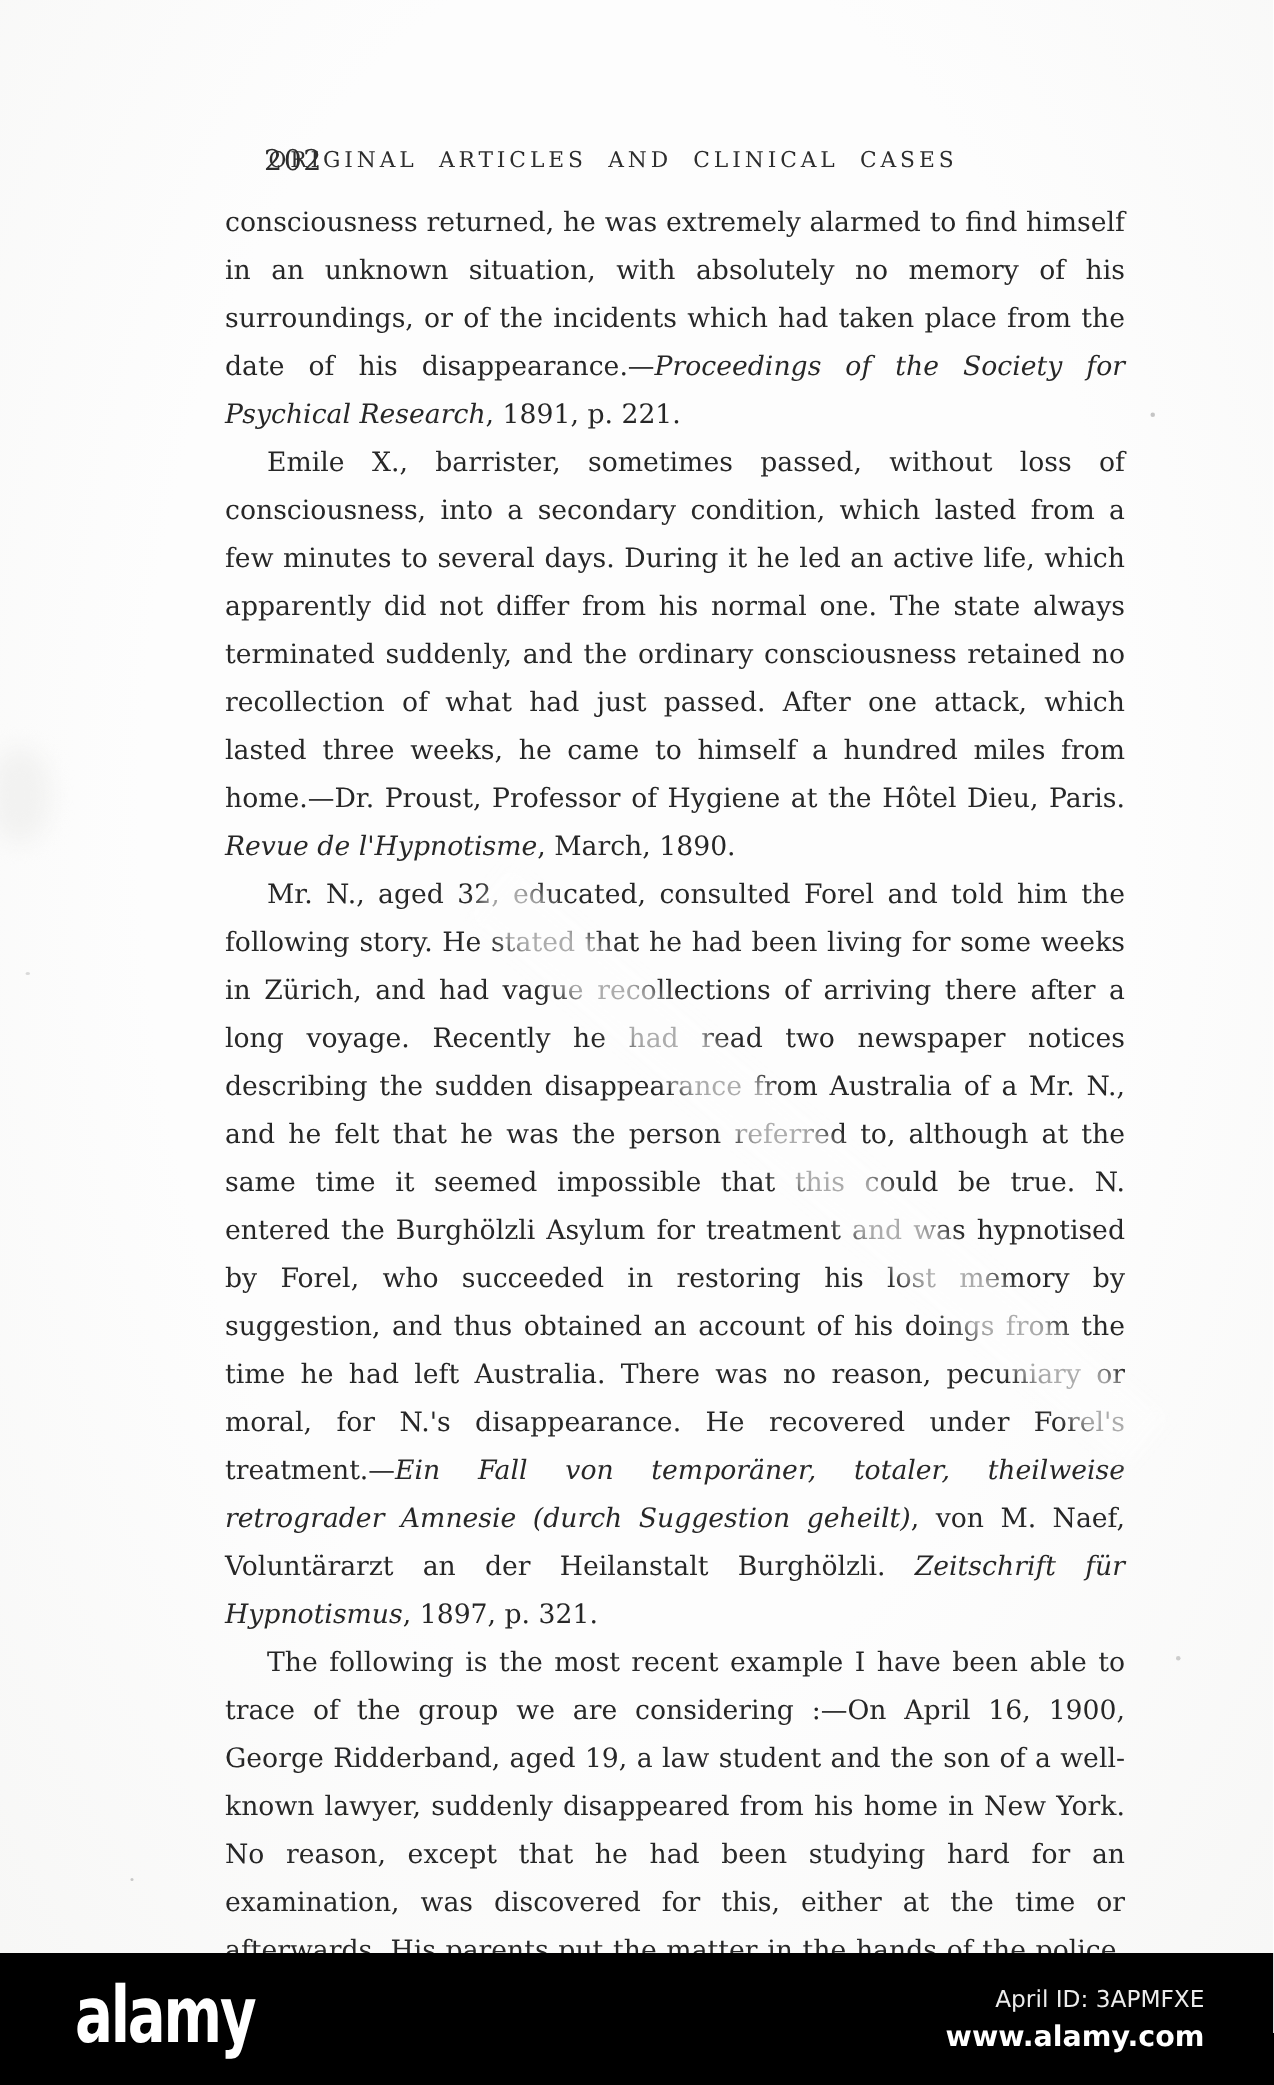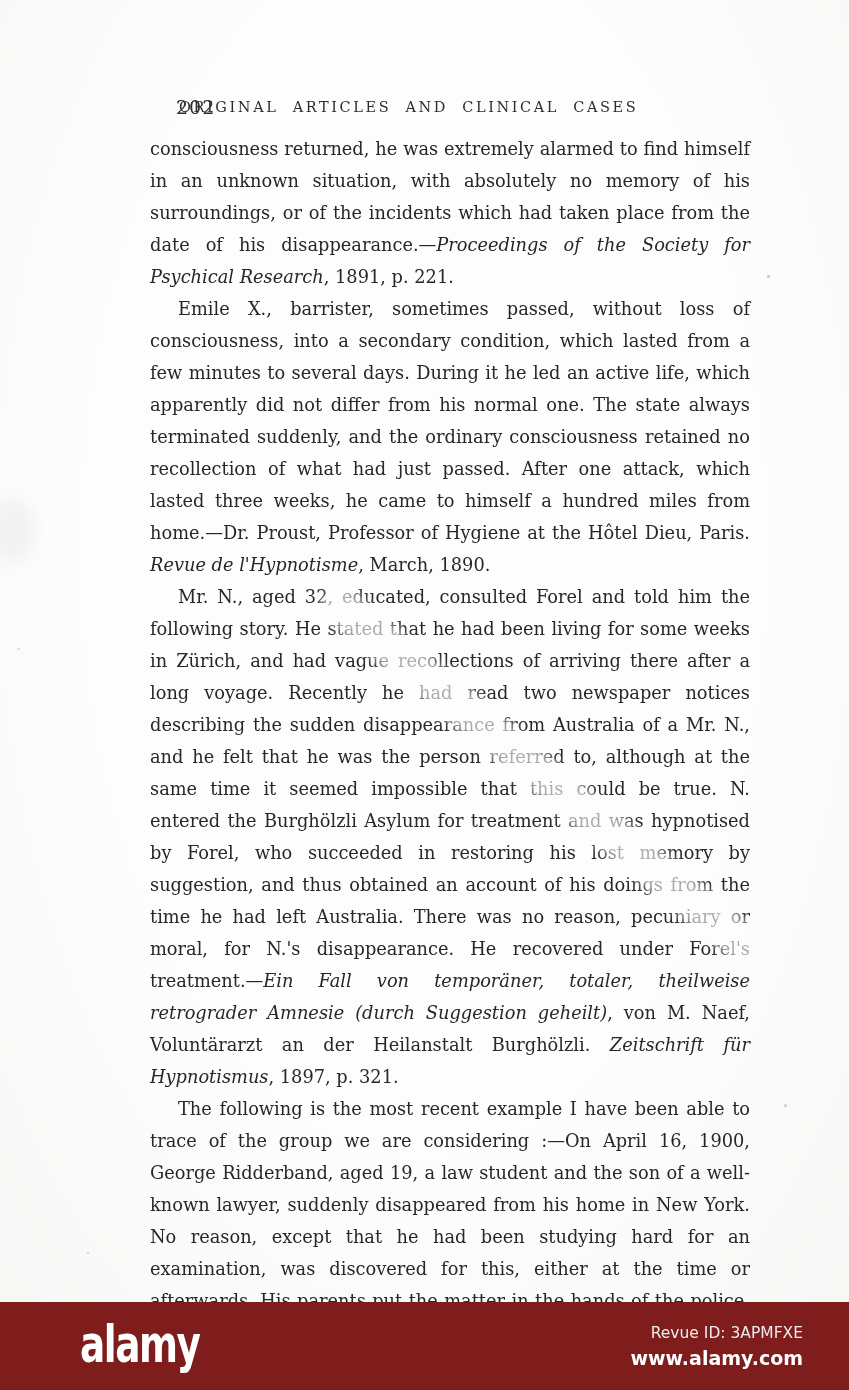--- a/index.html
+++ b/index.html
@@ -76,25 +76,25 @@
     background: #f2f2f1;
     border-radius: 50%;
     filter: blur(7px);
   }
 
   
   .alamy-bar {
     position: absolute;
     left: 0; bottom: 0;
     width: 100%; height: 88px;
-    background: #7f1d1d;
+    background: #000000;
     display: flex;
     align-items: center;
     justify-content: space-between;
-    padding: 0 46px 0 80px;
+    padding: 0 46px 0 50px;
     box-sizing: border-box;
     font-family: "DejaVu Sans", sans-serif;
   }
   .alamy-logo {
     color: #ffffff;
     font-size: 52px;
     font-weight: bold;
     letter-spacing: -2px;
     line-height: 0.9;
     transform: scaleX(0.72);
@@ -136,18 +136,18 @@
     <span class="speck s1"></span>
     <span class="speck s2"></span>
     <span class="speck s3"></span>
     <span class="speck s4"></span>
     <span class="smudge"></span>
   </div>
 
   <div class="alamy-bar">
     <div class="alamy-logo">alamy</div>
     <div class="bar-right">
-      <div class="image-id">Revue ID: 3APMFXE</div>
+      <div class="image-id">April ID: 3APMFXE</div>
       <div class="website">www.alamy.com</div>
     </div>
   </div>
 
 </div>
 
 </body></html>

